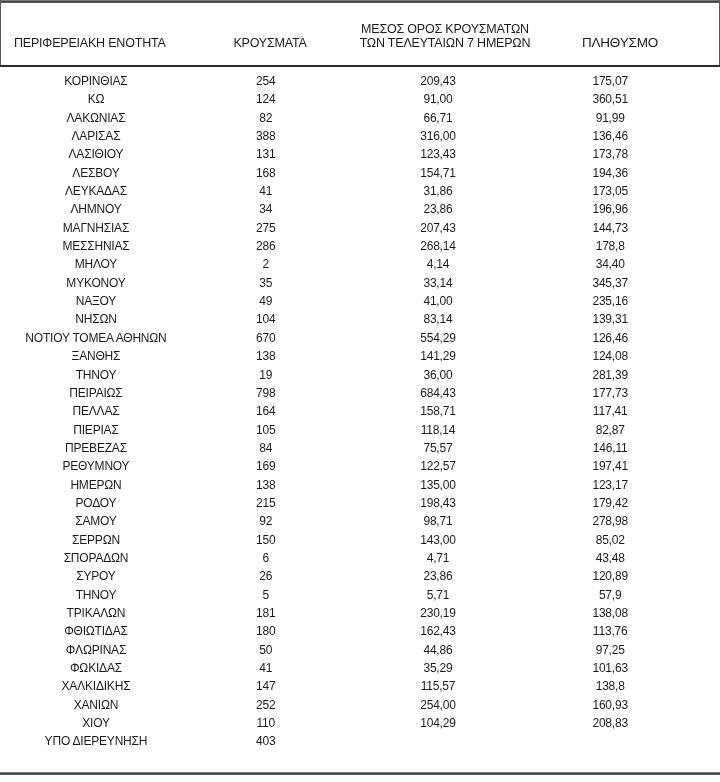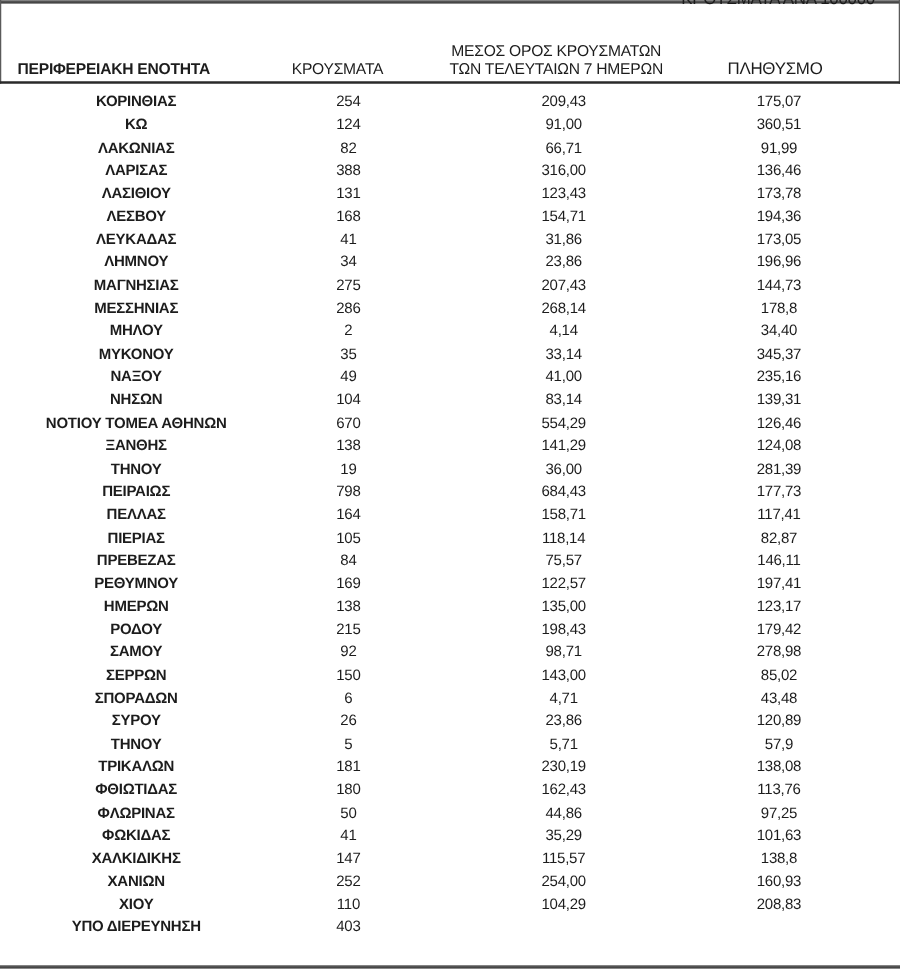--- a/index.html
+++ b/index.html
@@ -35,41 +35,41 @@
   .header-row {
     position: absolute;
     top: 0; left: 0;
     width: 720px;
     height: 65px;
     display: flex;
     align-items: flex-end;
     border-bottom: 2px solid #2a2a2a;
     box-sizing: content-box;
   }
-  .col1 { width: 195px; font-weight: bold; }
+  .col1 { width: 195px; }
   .col2 { width: 150px; }
   .col3 { width: 200px; }
   .col4 { width: 150px; }
 
   .hcell {
     font-size: 12.5px;
     letter-spacing: -0.2px;
     white-space: nowrap;
-    padding-bottom: 3px;
+    padding-bottom: 15px;
   }
   .hcell.region { text-align: left; padding-left: 14px; box-sizing: border-box; }
   .hcell.center { text-align: center; }
   .hcell .hline { display: block; line-height: 14px; }
   .hcell.big { font-size: 13.5px; }
   .hcell.big .hline { line-height: 15.5px; margin-top: 40px; }
 
   .tbody {
     position: absolute;
     top: 72px;
-    left: 13px;
+    left: 0;
     width: 684px;
   }
   .trow {
     display: flex;
     height: 18.35px;
     align-items: center;
   }
   .tcell {
     font-size: 12px;
     letter-spacing: -0.2px;

